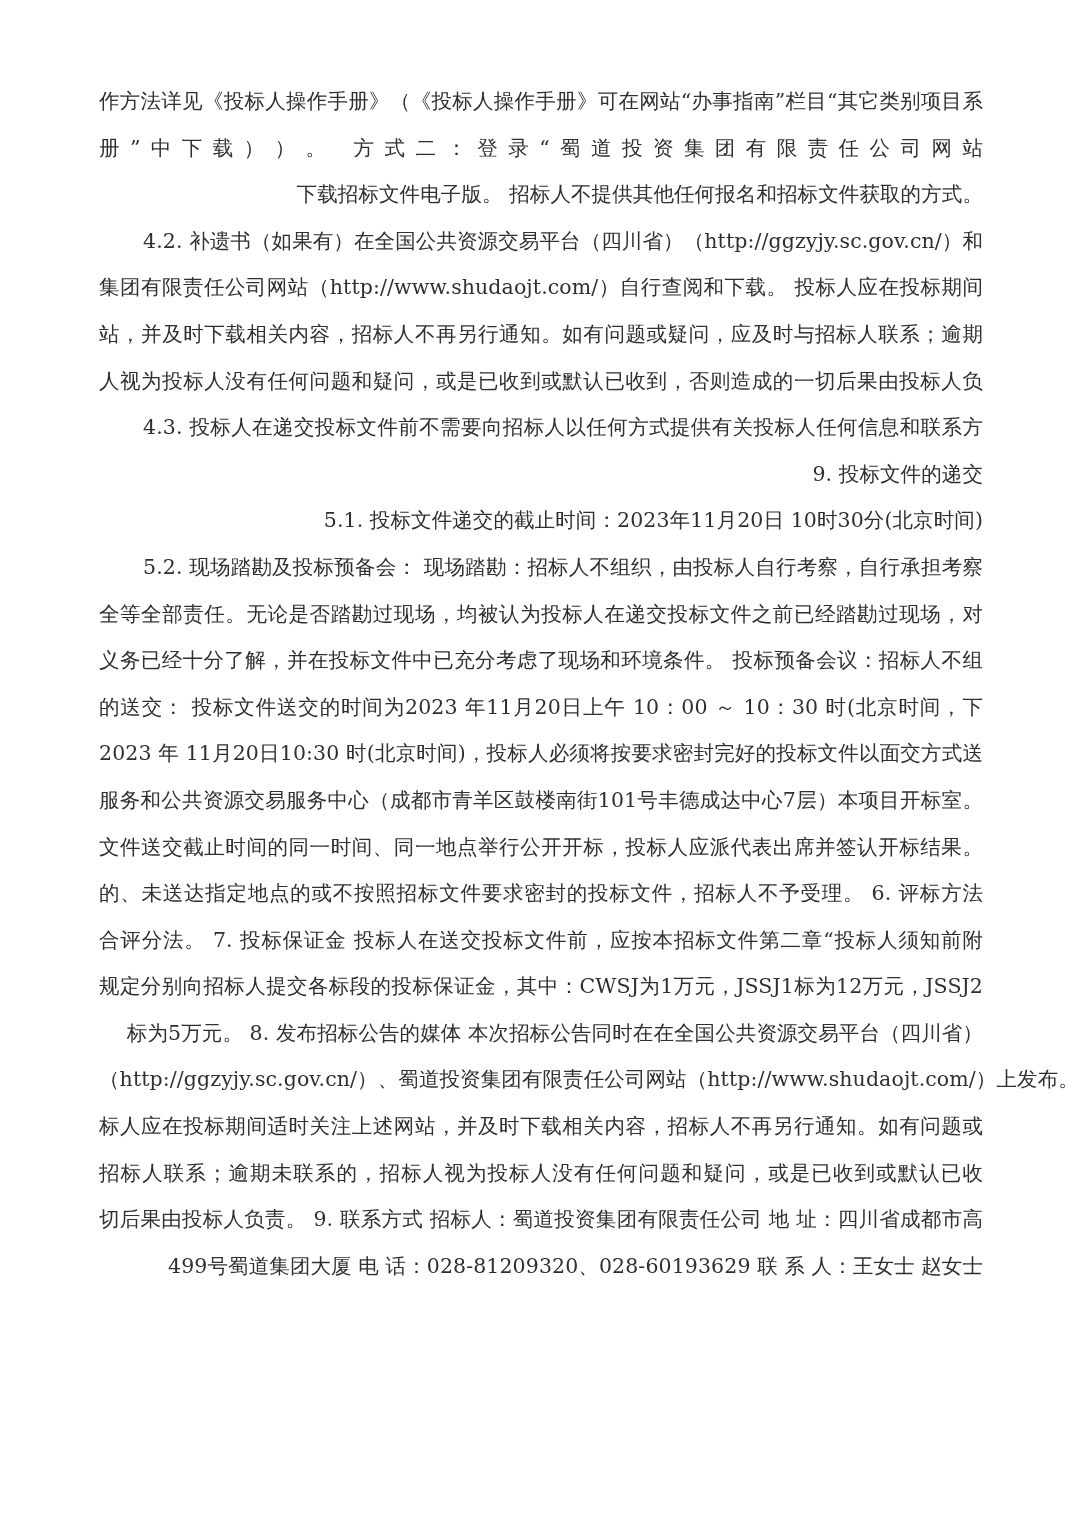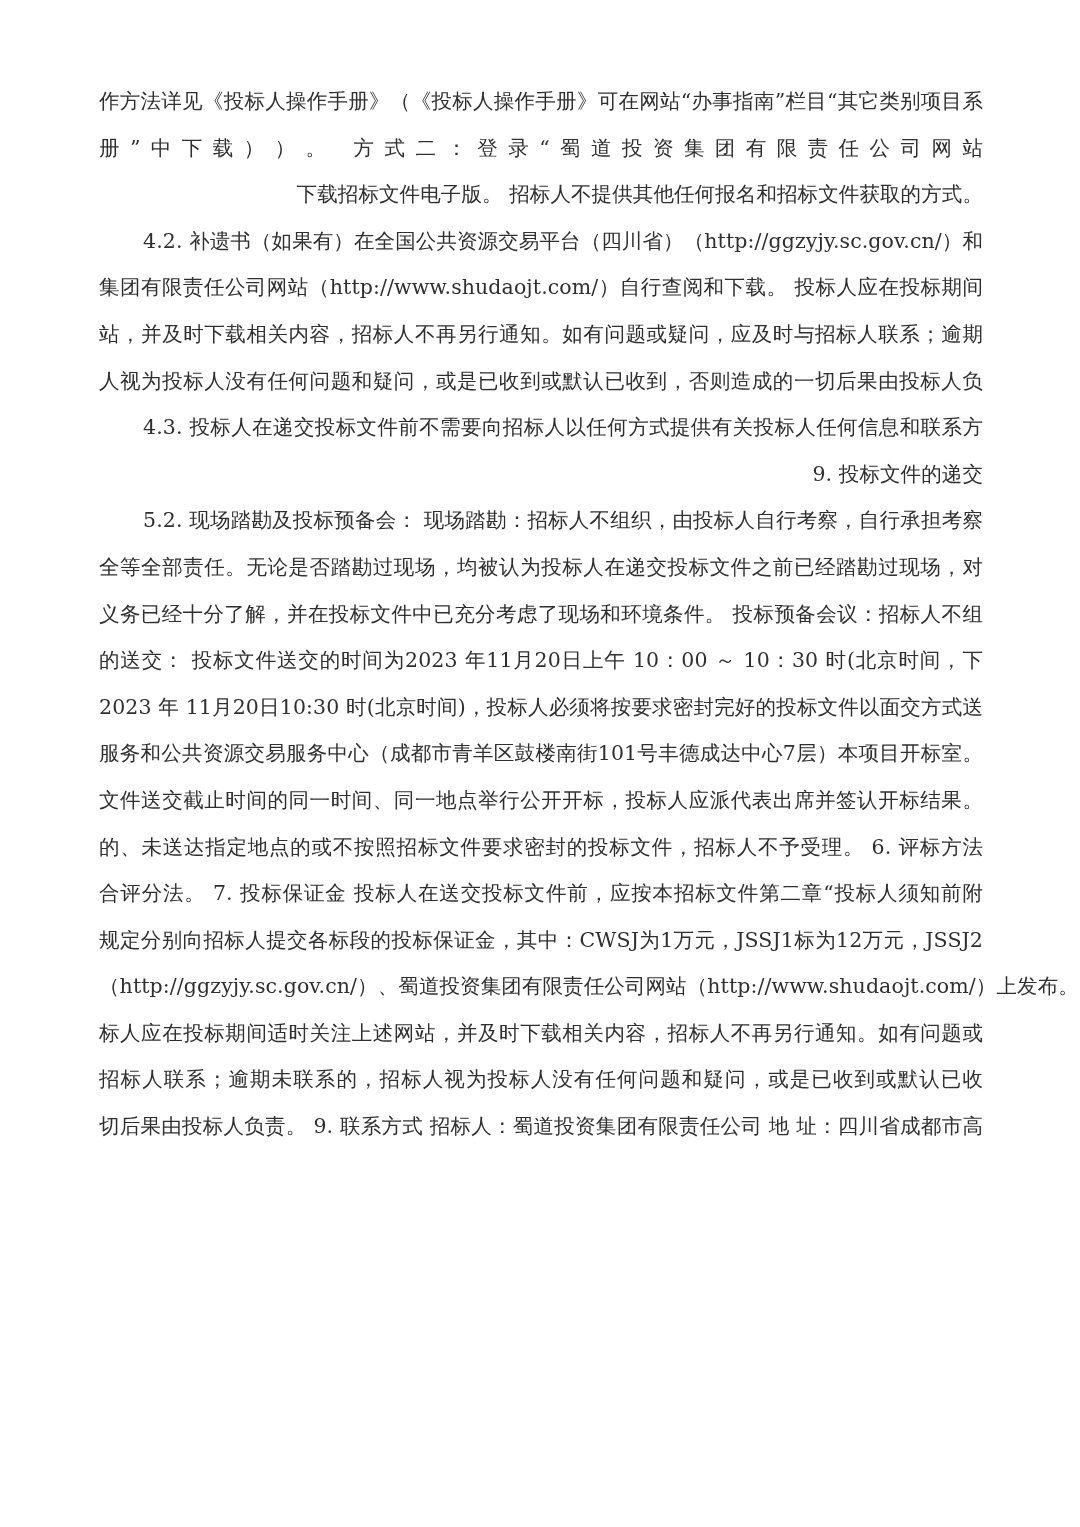--- a/index.html
+++ b/index.html
@@ -50,28 +50,31 @@
   <div class="content" id="body-container">
       <div class="line justify ind0">作方法详见《投标人操作手册》（《投标人操作手册》可在网站“办事指南”栏目“其它类别项目系统操作手</div>
       <div class="line justify ind0">册”中下载））。  方式二：登录“蜀道投资集团有限责任公司网站（http://www.shudaojt.com/）”免费匿名</div>
       <div class="line ind0">下载招标文件电子版。  招标人不提供其他任何报名和招标文件获取的方式。</div>
       <div class="line justify ind1">4.2. 补遗书（如果有）在全国公共资源交易平台（四川省）（http://ggzyjy.sc.gov.cn/）和蜀道投资</div>
       <div class="line justify ind0">集团有限责任公司网站（http://www.shudaojt.com/）自行查阅和下载。  投标人应在投标期间适时关注上述网</div>
       <div class="line justify ind0">站，并及时下载相关内容，招标人不再另行通知。如有问题或疑问，应及时与招标人联系；逾期未联系的，招标</div>
       <div class="line justify ind0">人视为投标人没有任何问题和疑问，或是已收到或默认已收到，否则造成的一切后果由投标人负责。</div>
       <div class="line justify ind1">4.3. 投标人在递交投标文件前不需要向招标人以任何方式提供有关投标人任何信息和联系方式。</div>
       <div class="line ind0">9. 投标文件的递交</div>
+      <div class="line ind1">5.1. 投标文件递交的截止时间：2023年11月20日  10时30分(北京时间)</div>
       <div class="line justify ind1">5.2. 现场踏勘及投标预备会：  现场踏勘：招标人不组织，由投标人自行考察，自行承担考察费用及安</div>
       <div class="line justify ind0">全等全部责任。无论是否踏勘过现场，均被认为投标人在递交投标文件之前已经踏勘过现场，对本项目的风险和</div>
       <div class="line justify ind0">义务已经十分了解，并在投标文件中已充分考虑了现场和环境条件。  投标预备会议：招标人不组织。  投标文件</div>
       <div class="line justify ind0">的送交：  投标文件送交的时间为2023 年11月20日上午 10：00 ～ 10：30 时(北京时间，下同)，截止时间为</div>
       <div class="line justify ind0">2023 年 11月20日10:30 时(北京时间)，投标人必须将按要求密封完好的投标文件以面交方式送达：四川省政府</div>
       <div class="line justify ind0">服务和公共资源交易服务中心（成都市青羊区鼓楼南街101号丰德成达中心7层）本项目开标室。招标人定于投标</div>
       <div class="line justify ind0">文件送交截止时间的同一时间、同一地点举行公开开标，投标人应派代表出席并签认开标结果。  5.3逾期送达</div>
       <div class="line justify ind0">的、未送达指定地点的或不按照招标文件要求密封的投标文件，招标人不予受理。  6. 评标方法 本次招标采用综</div>
       <div class="line justify ind0">合评分法。  7. 投标保证金 投标人在送交投标文件前，应按本招标文件第二章“投标人须知前附表”第3.4.1的</div>
       <div class="line justify ind0">规定分别向招标人提交各标段的投标保证金，其中：CWSJ为1万元，JSSJ1标为12万元，JSSJ2标为13万元，JSSJ3</div>
+      <div class="line ind0">标为5万元。  8. 发布招标公告的媒体 本次招标公告同时在在全国公共资源交易平台（四川省）</div>
       <div class="line ind0">（http://ggzyjy.sc.gov.cn/）、蜀道投资集团有限责任公司网站（http://www.shudaojt.com/）上发布。  投</div>
       <div class="line justify ind0">标人应在投标期间适时关注上述网站，并及时下载相关内容，招标人不再另行通知。如有问题或疑问，应及时与</div>
       <div class="line justify ind0">招标人联系；逾期未联系的，招标人视为投标人没有任何问题和疑问，或是已收到或默认已收到，否则造成的一</div>
       <div class="line justify ind0">切后果由投标人负责。  9. 联系方式 招标人：蜀道投资集团有限责任公司 地 址：四川省成都市高新区交子大道</div>
+      <div class="line ind0">499号蜀道集团大厦 电 话：028-81209320、028-60193629 联 系 人：王女士 赵女士</div>
     </div>
 </div>
 
 </body></html>

